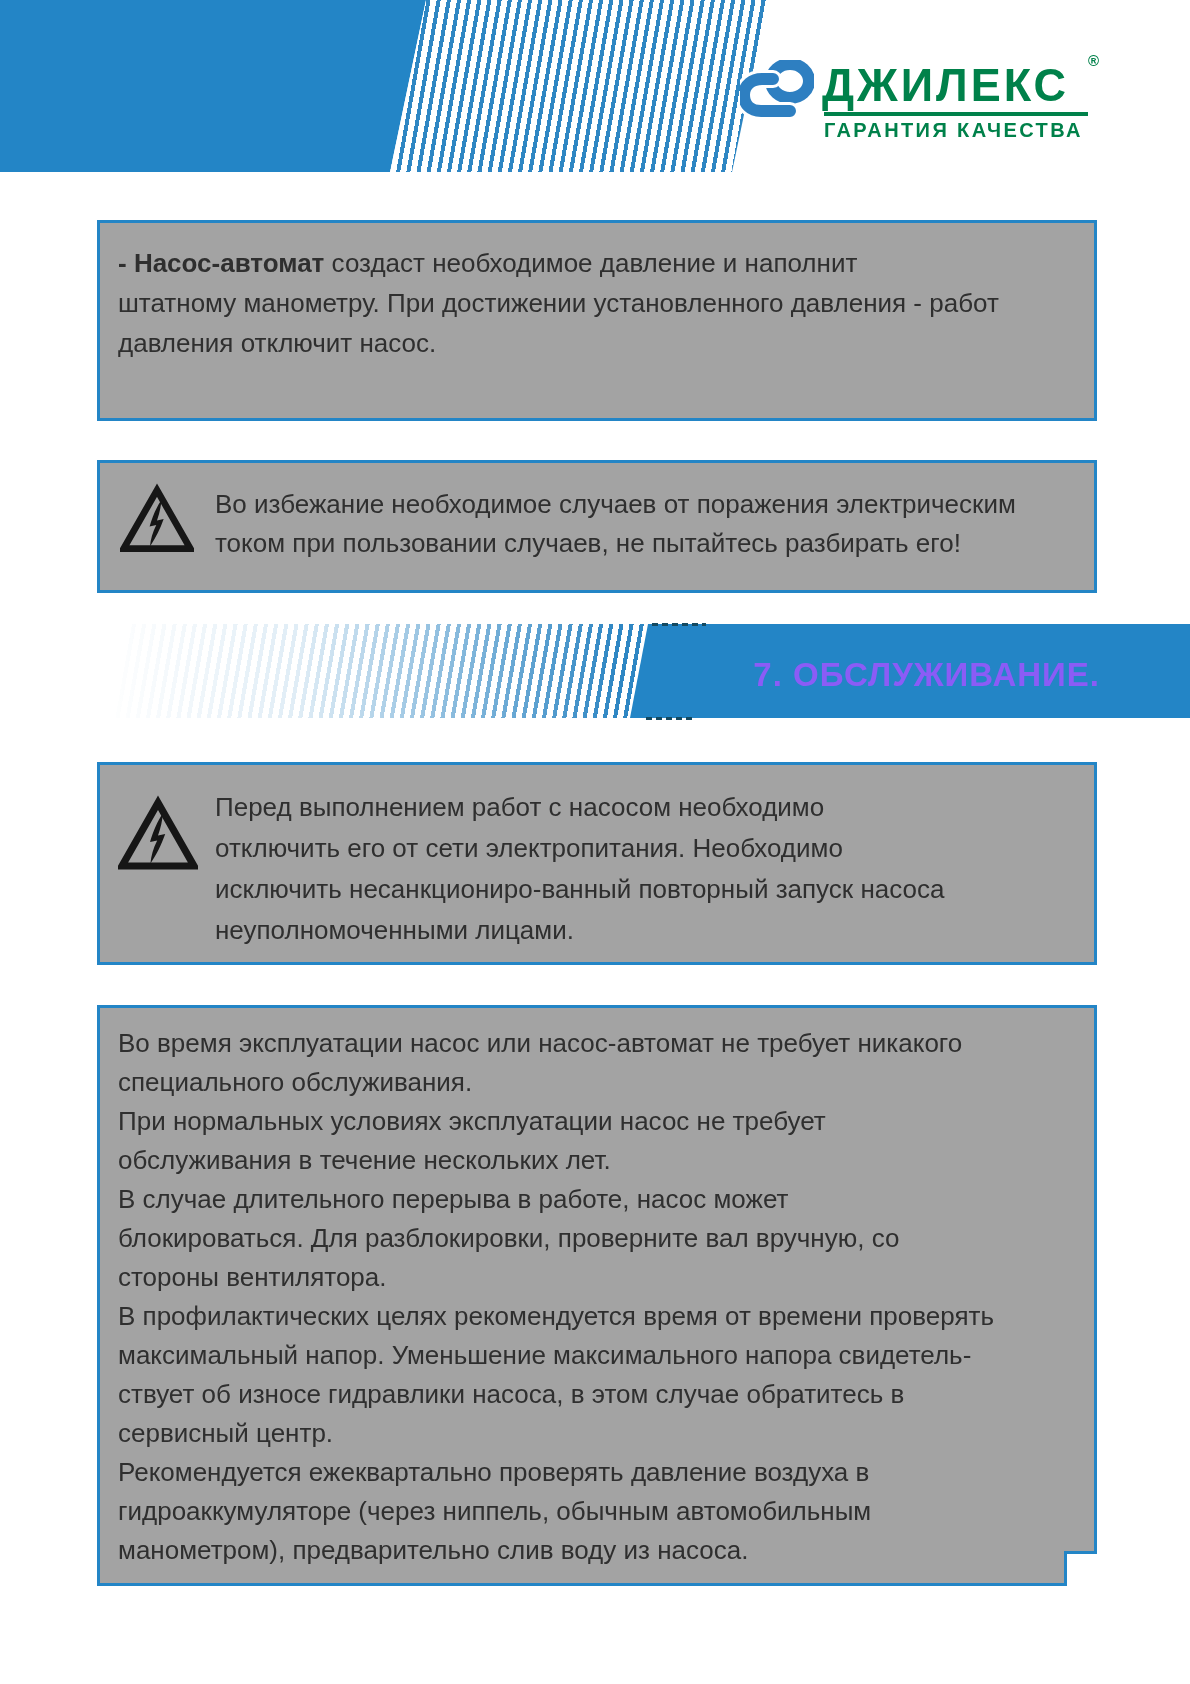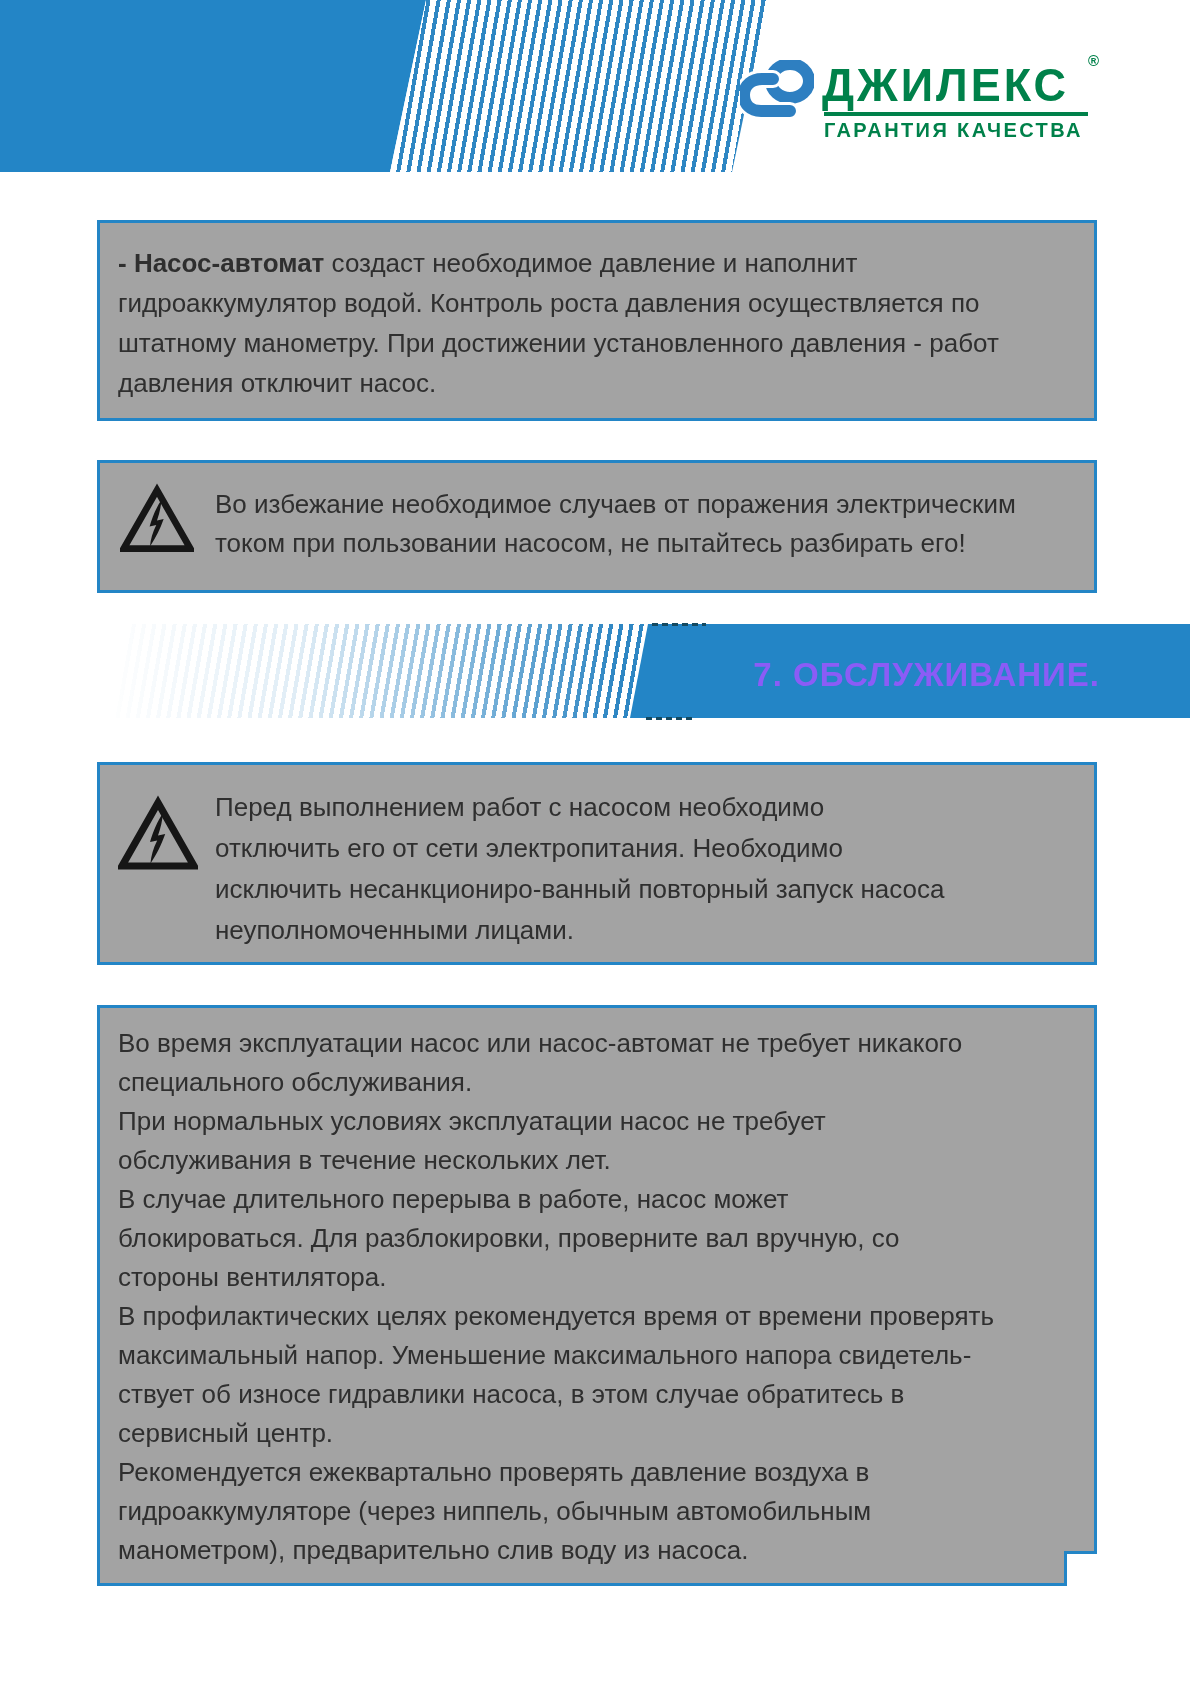--- a/index.html
+++ b/index.html
@@ -98,35 +98,34 @@
       </span>
       <span class="logo-brand">ДЖИЛЕКС</span>
       <span class="logo-reg">®</span>
       <span class="logo-underline"></span>
       <span class="logo-tagline">ГАРАНТИЯ КАЧЕСТВА</span>
     </div>
   </div>
 
   <div class="box box-intro">
     <div class="tline"><span class="lead-bold">- Насос-автомат</span><span> создаст необходимое давление и наполнит</span></div>
-    <div class="tline">гидроаккумулятор водой. Контроль роста давления осуществляется по</div>
     <div class="tline">штатному манометру. При достижении установленного давления - работ</div>
     <div class="tline">давления отключит насос.</div>
   </div>
 
   <div class="box box-warning1">
     <span class="warn-icon">
       <svg viewBox="0 0 100 92" width="74" height="82">
         <path d="M50 7 L95 86 L5 86 Z" fill="none" stroke="#161616" stroke-width="9" stroke-linejoin="miter"></path>
         <path d="M56 20 C49 31 44.5 41 40 56 L49 54 C44 64 41.5 73 40.5 83 C48.5 71 54 60 59 46 L50 48 C53.5 38 55.5 29 56 20 Z" fill="#161616"></path>
       </svg>
     </span>
     <div class="warn-text">
       <div class="tline">Во избежание необходимое случаев от поражения электрическим</div>
-      <div class="tline">током при пользовании насосом, не пытайтесь разбирать его!</div>
+      <div class="tline">током при пользовании случаев, не пытайтесь разбирать его!</div>
     </div>
   </div>
 
   <div class="band">
     <div class="band-stripes"></div>
     <div class="band-stripes-fade"></div>
     <div class="band-solid"></div>
     <div class="dash-mark dash-upper"></div>
     <div class="dash-mark dash-lower"></div>
     <div class="band-title">7.  ОБСЛУЖИВАНИЕ.</div>

